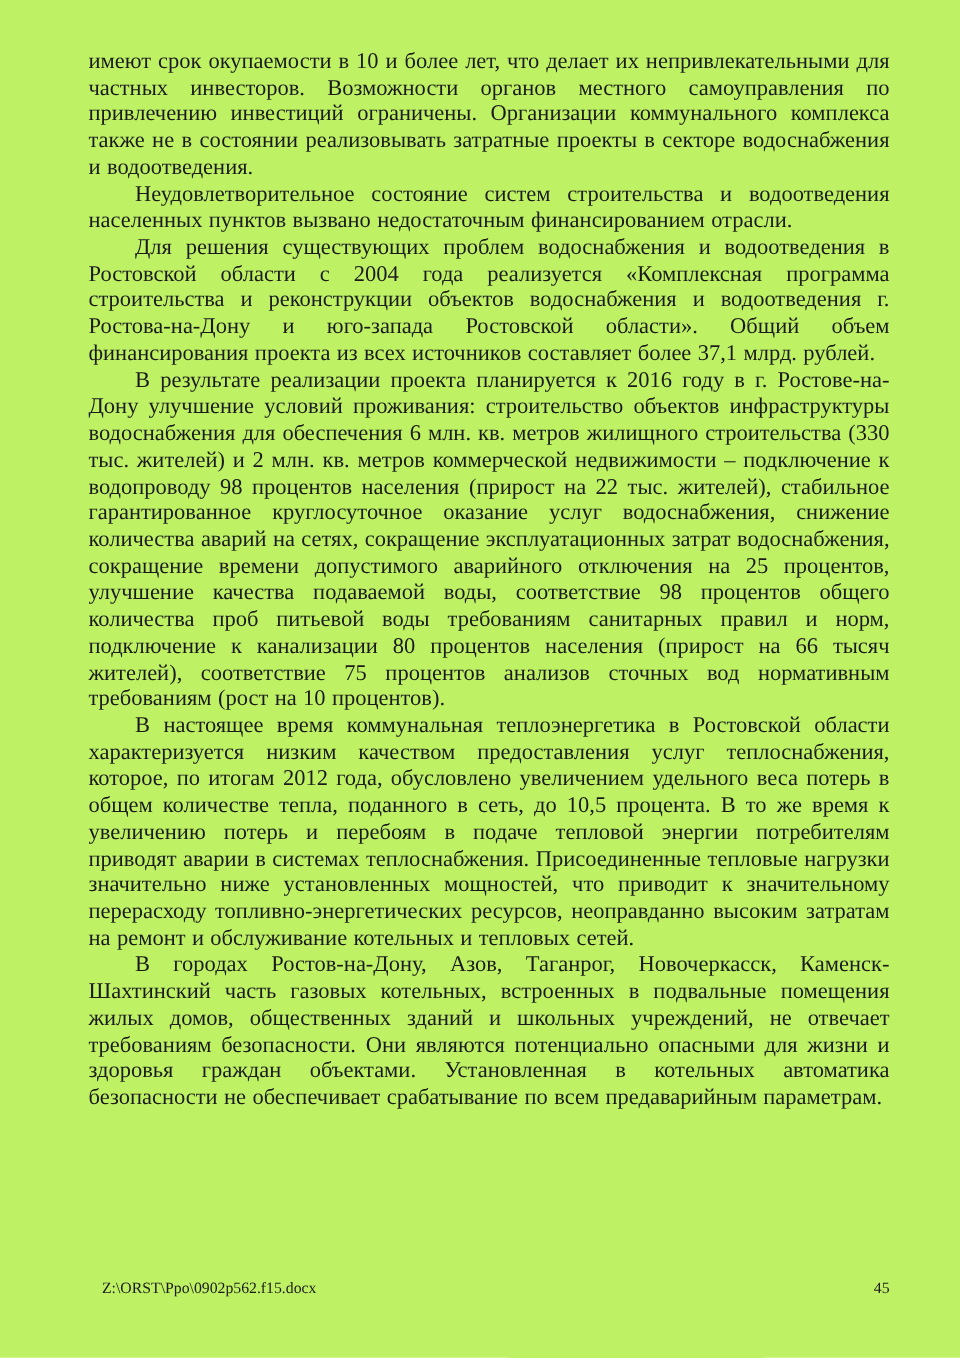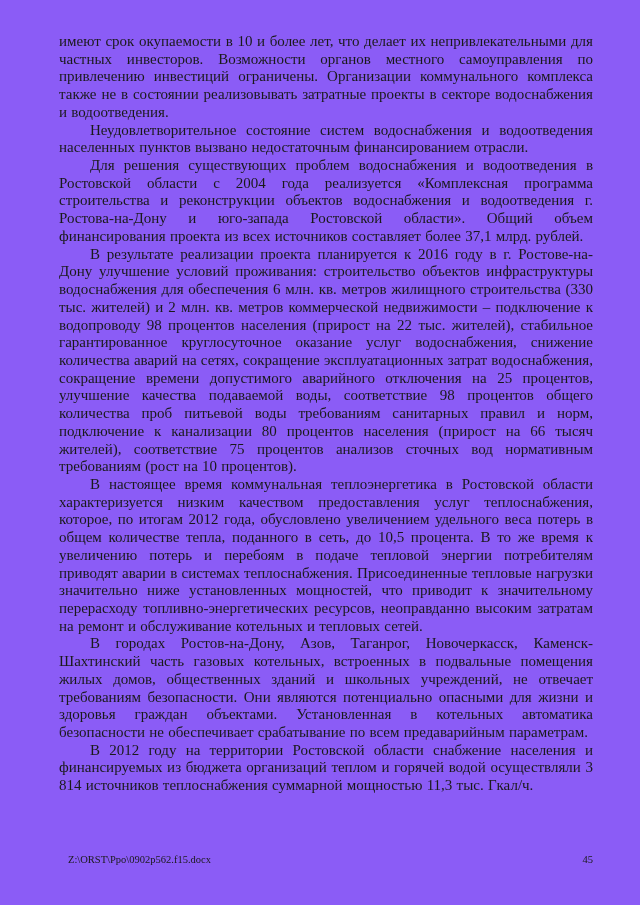--- a/index.html
+++ b/index.html
@@ -10,21 +10,21 @@
     width: 640px;
     height: 905px;
     background: #ffffff;
     font-family: "Liberation Serif", "DejaVu Serif", serif;
     color: #1a1a1a;
   }
   .page {
     position: relative;
     width: 640px;
     height: 905px;
-    background: #8b5cf6;
+    background: #bef264;
     overflow: hidden;
   }
   .content {
     position: absolute;
     left: 59px;
     top: 33px;
     width: 534px;
   }
   .para {
     margin: 0;
@@ -50,24 +50,23 @@
   .footer-path {
     margin-left: 9px;
   }
 </style>
 </head>
 <body>
 
 <div class="page">
   <div class="content">
       <p class="para">имеют срок окупаемости в 10 и более лет, что делает их непривлекательными для частных инвесторов. Возможности органов местного самоуправления по привлечению инвестиций ограничены. Организации коммунального комплекса также не в состоянии реализовывать затратные проекты в секторе водоснабжения и водоотведения.</p>
-      <p class="para indent">Неудовлетворительное состояние систем водоснабжения и водоотведения населенных пунктов вызвано недостаточным финансированием отрасли.</p>
+      <p class="para indent">Неудовлетворительное состояние систем строительства и водоотведения населенных пунктов вызвано недостаточным финансированием отрасли.</p>
       <p class="para indent">Для решения существующих проблем водоснабжения и водоотведения в Ростовской области с 2004 года реализуется «Комплексная программа строительства и реконструкции объектов водоснабжения и водоотведения г. Ростова-на-Дону и юго-запада Ростовской области». Общий объем финансирования проекта из всех источников составляет более 37,1 млрд. рублей.</p>
       <p class="para indent">В результате реализации проекта планируется к 2016 году в г. Ростове-на-Дону улучшение условий проживания: строительство объектов инфраструктуры водоснабжения для обеспечения 6 млн. кв. метров жилищного строительства (330 тыс. жителей) и 2 млн. кв. метров коммерческой недвижимости – подключение к водопроводу 98 процентов населения (прирост на 22 тыс. жителей), стабильное гарантированное круглосуточное оказание услуг водоснабжения, снижение количества аварий на сетях, сокращение эксплуатационных затрат водоснабжения, сокращение времени допустимого аварийного отключения на 25 процентов, улучшение качества подаваемой воды, соответствие 98 процентов общего количества проб питьевой воды требованиям санитарных правил и норм, подключение к канализации 80 процентов населения (прирост на 66 тысяч жителей), соответствие 75 процентов анализов сточных вод нормативным требованиям (рост на 10 процентов).</p>
       <p class="para indent">В настоящее время коммунальная теплоэнергетика в Ростовской области характеризуется низким качеством предоставления услуг теплоснабжения, которое, по итогам 2012 года, обусловлено увеличением удельного веса потерь в общем количестве тепла, поданного в сеть, до 10,5 процента. В то же время к увеличению потерь и перебоям в подаче тепловой энергии потребителям приводят аварии в системах теплоснабжения. Присоединенные тепловые нагрузки значительно ниже установленных мощностей, что приводит к значительному перерасходу топливно-энергетических ресурсов, неоправданно высоким затратам на ремонт и обслуживание котельных и тепловых сетей.</p>
       <p class="para indent">В городах Ростов-на-Дону, Азов, Таганрог, Новочеркасск, Каменск-Шахтинский часть газовых котельных, встроенных в подвальные помещения жилых домов, общественных зданий и школьных учреждений, не отвечает требованиям безопасности. Они являются потенциально опасными для жизни и здоровья граждан объектами. Установленная в котельных автоматика безопасности не обеспечивает срабатывание по всем предаварийным параметрам.</p>
-      <p class="para indent">В 2012 году на территории Ростовской области снабжение населения и финансируемых из бюджета организаций теплом и горячей водой осуществляли 3 814 источников теплоснабжения суммарной мощностью 11,3 тыс. Гкал/ч.</p>
     </div>
   <div class="footer">
     <span class="footer-path">Z:\ORST\Ppo\0902p562.f15.docx</span>
     <span class="footer-page">45</span>
   </div>
 </div>
 
 </body></html>

